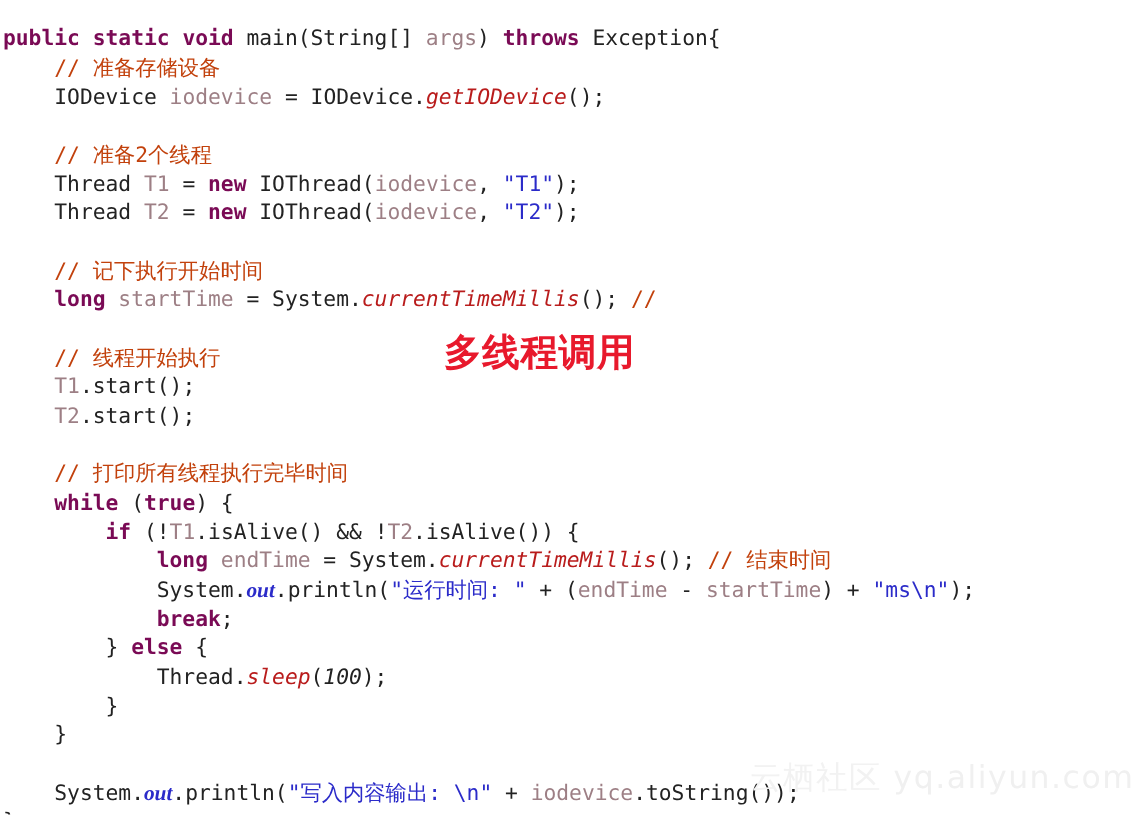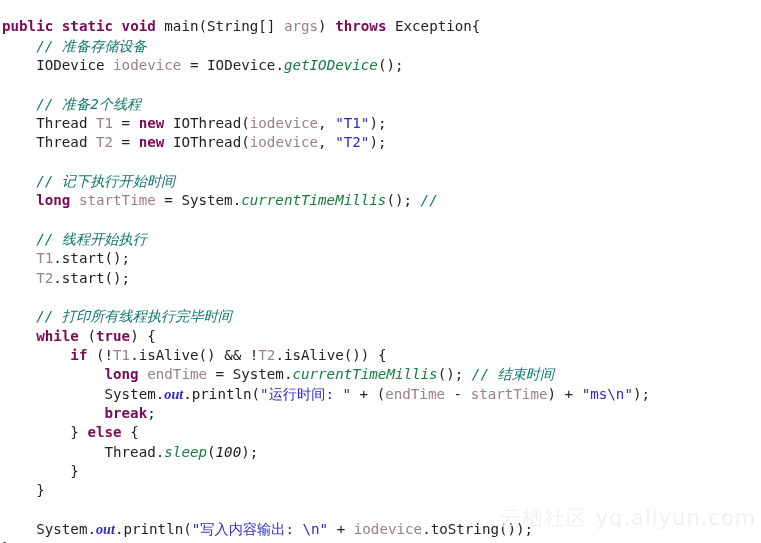--- a/index.html
+++ b/index.html
@@ -31,25 +31,25 @@
     letter-spacing: 0px;
     color: #222222;
   }
   .ln {
     display: block;
     height: 19.35px;
     white-space: pre;
   }
   
   .kw   { color: #7a0a55; font-weight: bold; }
-  .cmt  { color: #0f766e; font-style: italic; }
+  .cmt  { color: #c2410c; }
   .str  { color: #2b2bc9; }
   .id   { color: #9d7f85; }
   .cls  { color: #222222; }
-  .mth  { color: #15803d; font-style: italic; }
+  .mth  { color: #b91c1c; font-style: italic; }
   .fld  { color: #2b2bc9; font-style: italic; font-weight: bold; font-family: Liberation Serif, serif; }
   .num  { color: #222222; font-style: italic; }
   .plain{ color: #222222; }
 
   
   #annotation {
     position: absolute;
     left: 296px;
     top: 222px;
     font-family: "DejaVu Sans", "Liberation Sans", sans-serif;
@@ -76,16 +76,17 @@
   #watermark .wm-cn { color: #f2f2f2; }
   #watermark .wm-en { color: #f0f0f0; }
 </style>
 </head>
 <body>
 
 <div id="code-surface">
 
   <pre class="code-block"><span class="ln"><span class="kw">public</span> <span class="kw">static</span> <span class="kw">void</span> <span class="plain">main</span><span class="plain">(</span><span class="cls">String</span><span class="plain">[] </span><span class="id">args</span><span class="plain">) </span><span class="kw">throws</span> <span class="cls">Exception</span><span class="plain">{</span></span><span class="ln">    <span class="cmt">// 准备存储设备</span></span><span class="ln">    <span class="cls">IODevice</span> <span class="id">iodevice</span> <span class="plain">= </span><span class="cls">IODevice</span><span class="plain">.</span><span class="mth">getIODevice</span><span class="plain">();</span></span><span class="ln"> </span><span class="ln">    <span class="cmt">// 准备2个线程</span></span><span class="ln">    <span class="cls">Thread</span> <span class="id">T1</span> <span class="plain">= </span><span class="kw">new</span> <span class="cls">IOThread</span><span class="plain">(</span><span class="id">iodevice</span><span class="plain">, </span><span class="str">"T1"</span><span class="plain">);</span></span><span class="ln">    <span class="cls">Thread</span> <span class="id">T2</span> <span class="plain">= </span><span class="kw">new</span> <span class="cls">IOThread</span><span class="plain">(</span><span class="id">iodevice</span><span class="plain">, </span><span class="str">"T2"</span><span class="plain">);</span></span><span class="ln"> </span><span class="ln">    <span class="cmt">// 记下执行开始时间</span></span><span class="ln">    <span class="kw">long</span> <span class="id">startTime</span> <span class="plain">= </span><span class="cls">System</span><span class="plain">.</span><span class="mth">currentTimeMillis</span><span class="plain">(); </span><span class="cmt">//</span></span><span class="ln"> </span><span class="ln">    <span class="cmt">// 线程开始执行</span></span><span class="ln">    <span class="id">T1</span><span class="plain">.start();</span></span><span class="ln">    <span class="id">T2</span><span class="plain">.start();</span></span><span class="ln"> </span><span class="ln">    <span class="cmt">// 打印所有线程执行完毕时间</span></span><span class="ln">    <span class="kw">while</span> <span class="plain">(</span><span class="kw">true</span><span class="plain">) {</span></span><span class="ln">        <span class="kw">if</span> <span class="plain">(!</span><span class="id">T1</span><span class="plain">.isAlive() &amp;&amp; !</span><span class="id">T2</span><span class="plain">.isAlive()) {</span></span><span class="ln">            <span class="kw">long</span> <span class="id">endTime</span> <span class="plain">= </span><span class="cls">System</span><span class="plain">.</span><span class="mth">currentTimeMillis</span><span class="plain">(); </span><span class="cmt">// 结束时间</span></span><span class="ln">            <span class="cls">System</span><span class="plain">.</span><span class="fld">out</span><span class="plain">.println(</span><span class="str">"运行时间: "</span><span class="plain"> + (</span><span class="id">endTime</span><span class="plain"> - </span><span class="id">startTime</span><span class="plain">) + </span><span class="str">"ms\n"</span><span class="plain">);</span></span><span class="ln">            <span class="kw">break</span><span class="plain">;</span></span><span class="ln">        <span class="plain">} </span><span class="kw">else</span> <span class="plain">{</span></span><span class="ln">            <span class="cls">Thread</span><span class="plain">.</span><span class="mth">sleep</span><span class="plain">(</span><span class="num">100</span><span class="plain">);</span></span><span class="ln">        <span class="plain">}</span></span><span class="ln">    <span class="plain">}</span></span><span class="ln"> </span><span class="ln">    <span class="cls">System</span><span class="plain">.</span><span class="fld">out</span><span class="plain">.println(</span><span class="str">"写入内容输出: \n"</span><span class="plain"> + </span><span class="id">iodevice</span><span class="plain">.toString());</span></span><span class="ln"><span class="plain">}</span></span></pre>
 
+  <div id="annotation">多线程调用</div>
 
   <div id="watermark"><span class="wm-cn">云栖社区</span> <span class="wm-en">yq.aliyun.com</span></div>
 
 </div>
 
 </body></html>

